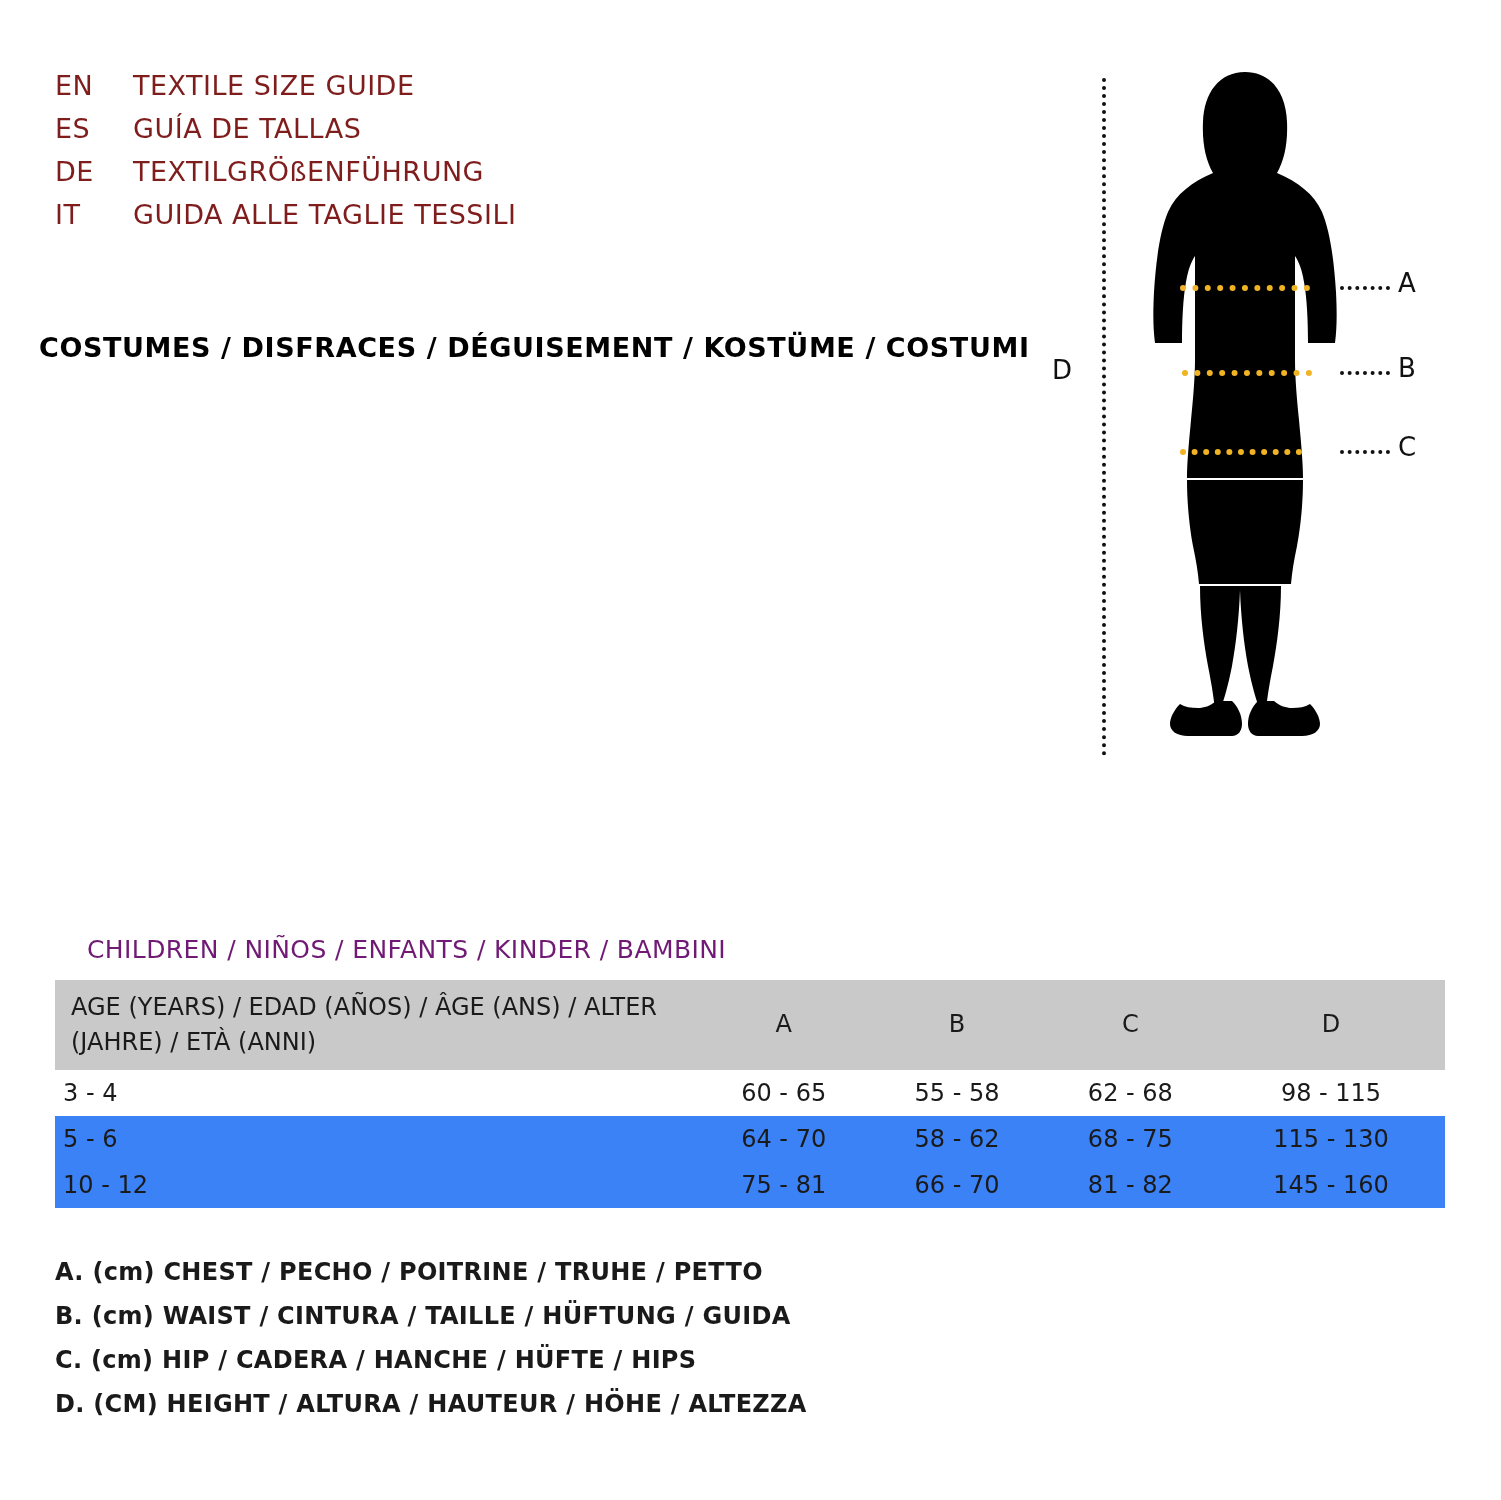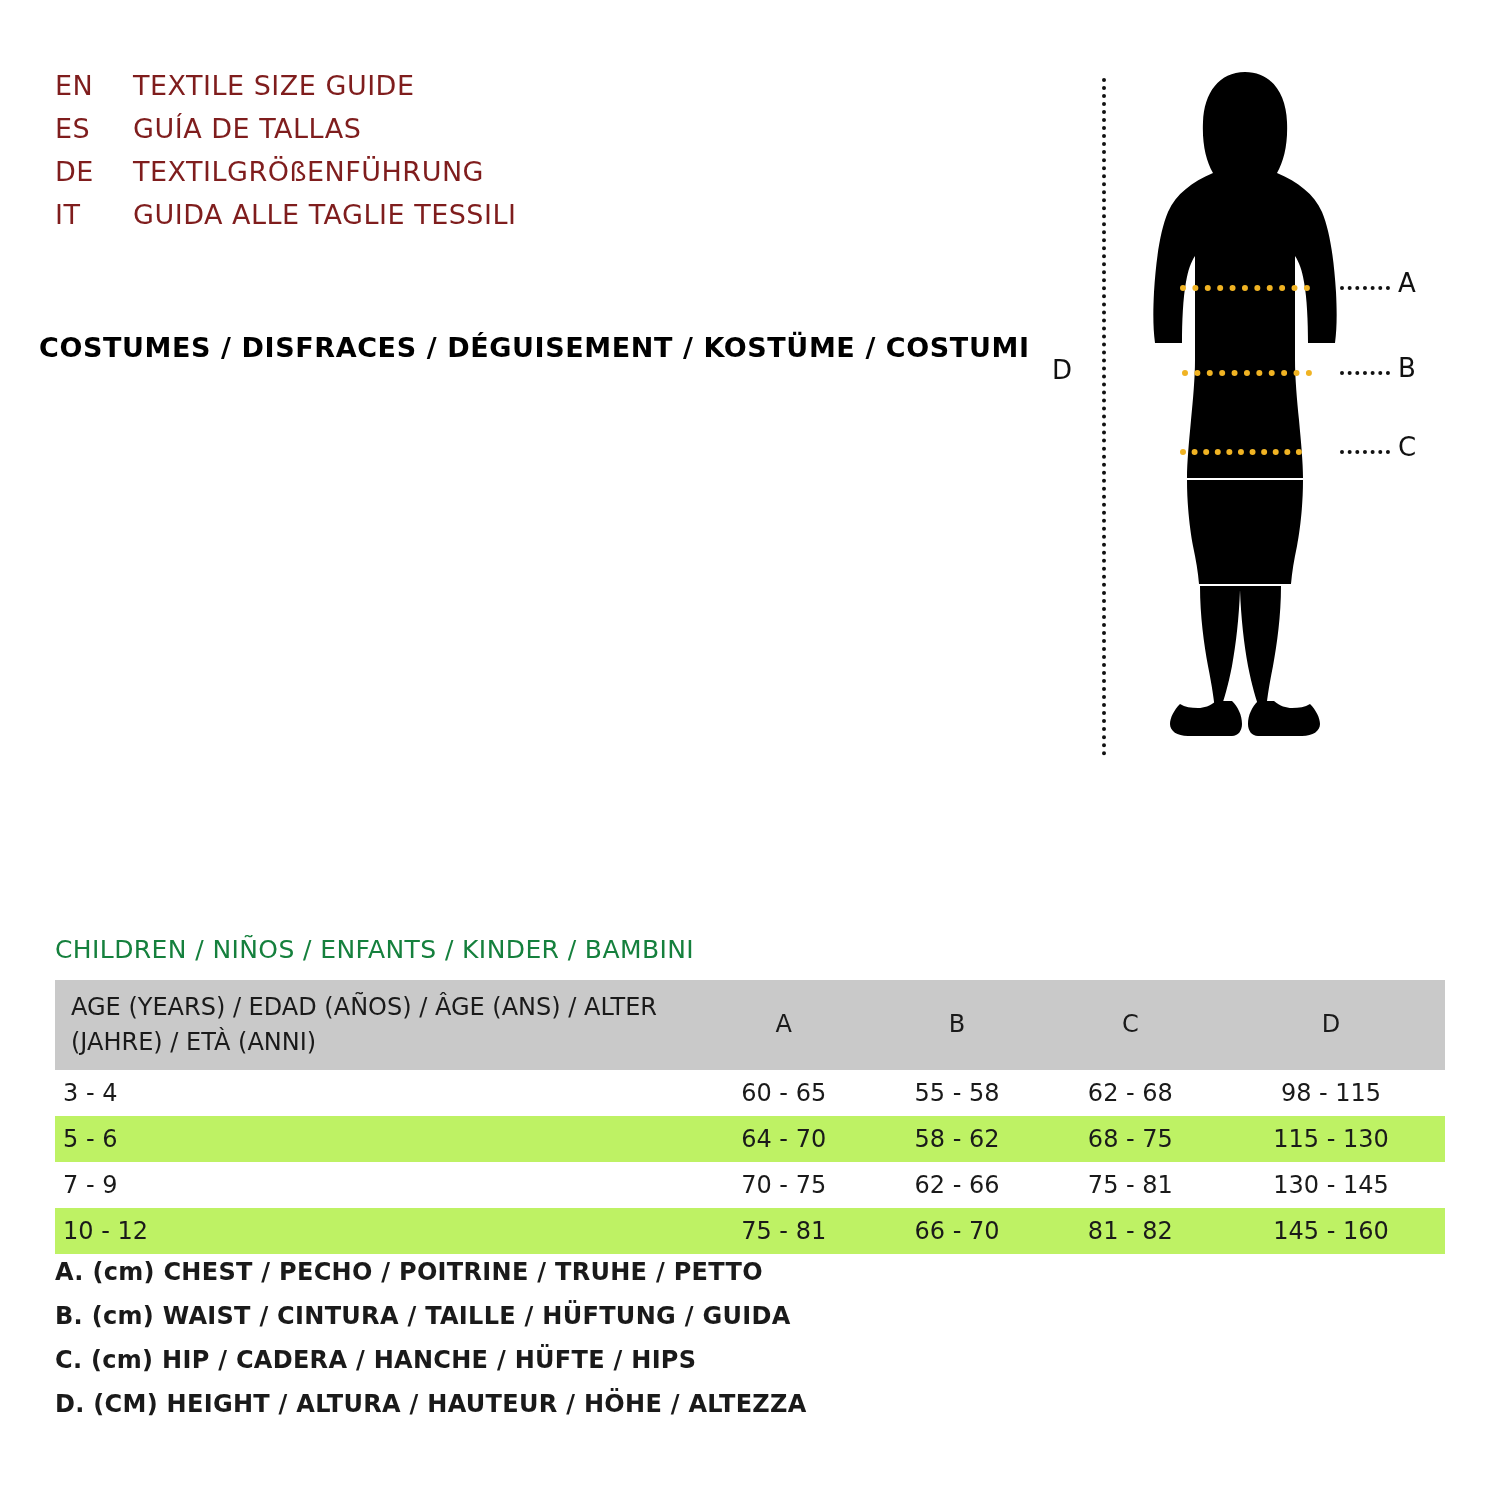--- a/index.html
+++ b/index.html
@@ -125,22 +125,23 @@
   
   .table-block {
     position: absolute;
     left: 55px;
     top: 935px;
     width: 1390px;
   }
   .children-title {
     font-size: 25px;
     letter-spacing: 0.4px;
-    color: #15803d;
+    color: #701a75;
     margin-bottom: 16px;
+    margin-left: 32px;
   }
   table.size-table {
     border-collapse: collapse;
     width: 1390px;
     font-size: 24px;
     color: #1a1a1a;
   }
   table.size-table thead th {
     background: #c9c9c9;
     font-weight: normal;
@@ -157,21 +158,21 @@
   table.size-table tbody td {
     text-align: center;
     padding: 9px 6px;
     margin-top: 7px;
   }
   table.size-table tbody td.first {
     text-align: left;
     padding-left: 8px;
   }
   table.size-table tbody tr.alt td {
-    background: #bef264;
+    background: #3b82f6;
   }
 
   .legend {
     position: absolute;
     left: 55px;
     top: 1250px;
     font-size: 24px;
     color: #1a1a1a;
   }
   .legend div {
@@ -313,27 +314,20 @@
         <td>62 - 68</td>
         <td>98 - 115</td>
       </tr>
       <tr class="alt">
         <td class="first">5 - 6</td>
         <td>64 - 70</td>
         <td>58 - 62</td>
         <td>68 - 75</td>
         <td>115 - 130</td>
       </tr>
-      <tr>
-        <td class="first">7 - 9</td>
-        <td>70 - 75</td>
-        <td>62 - 66</td>
-        <td>75 - 81</td>
-        <td>130 - 145</td>
-      </tr>
       <tr class="alt">
         <td class="first">10 - 12</td>
         <td>75 - 81</td>
         <td>66 - 70</td>
         <td>81 - 82</td>
         <td>145 - 160</td>
       </tr>
     </tbody>
   </table>
 </div>

